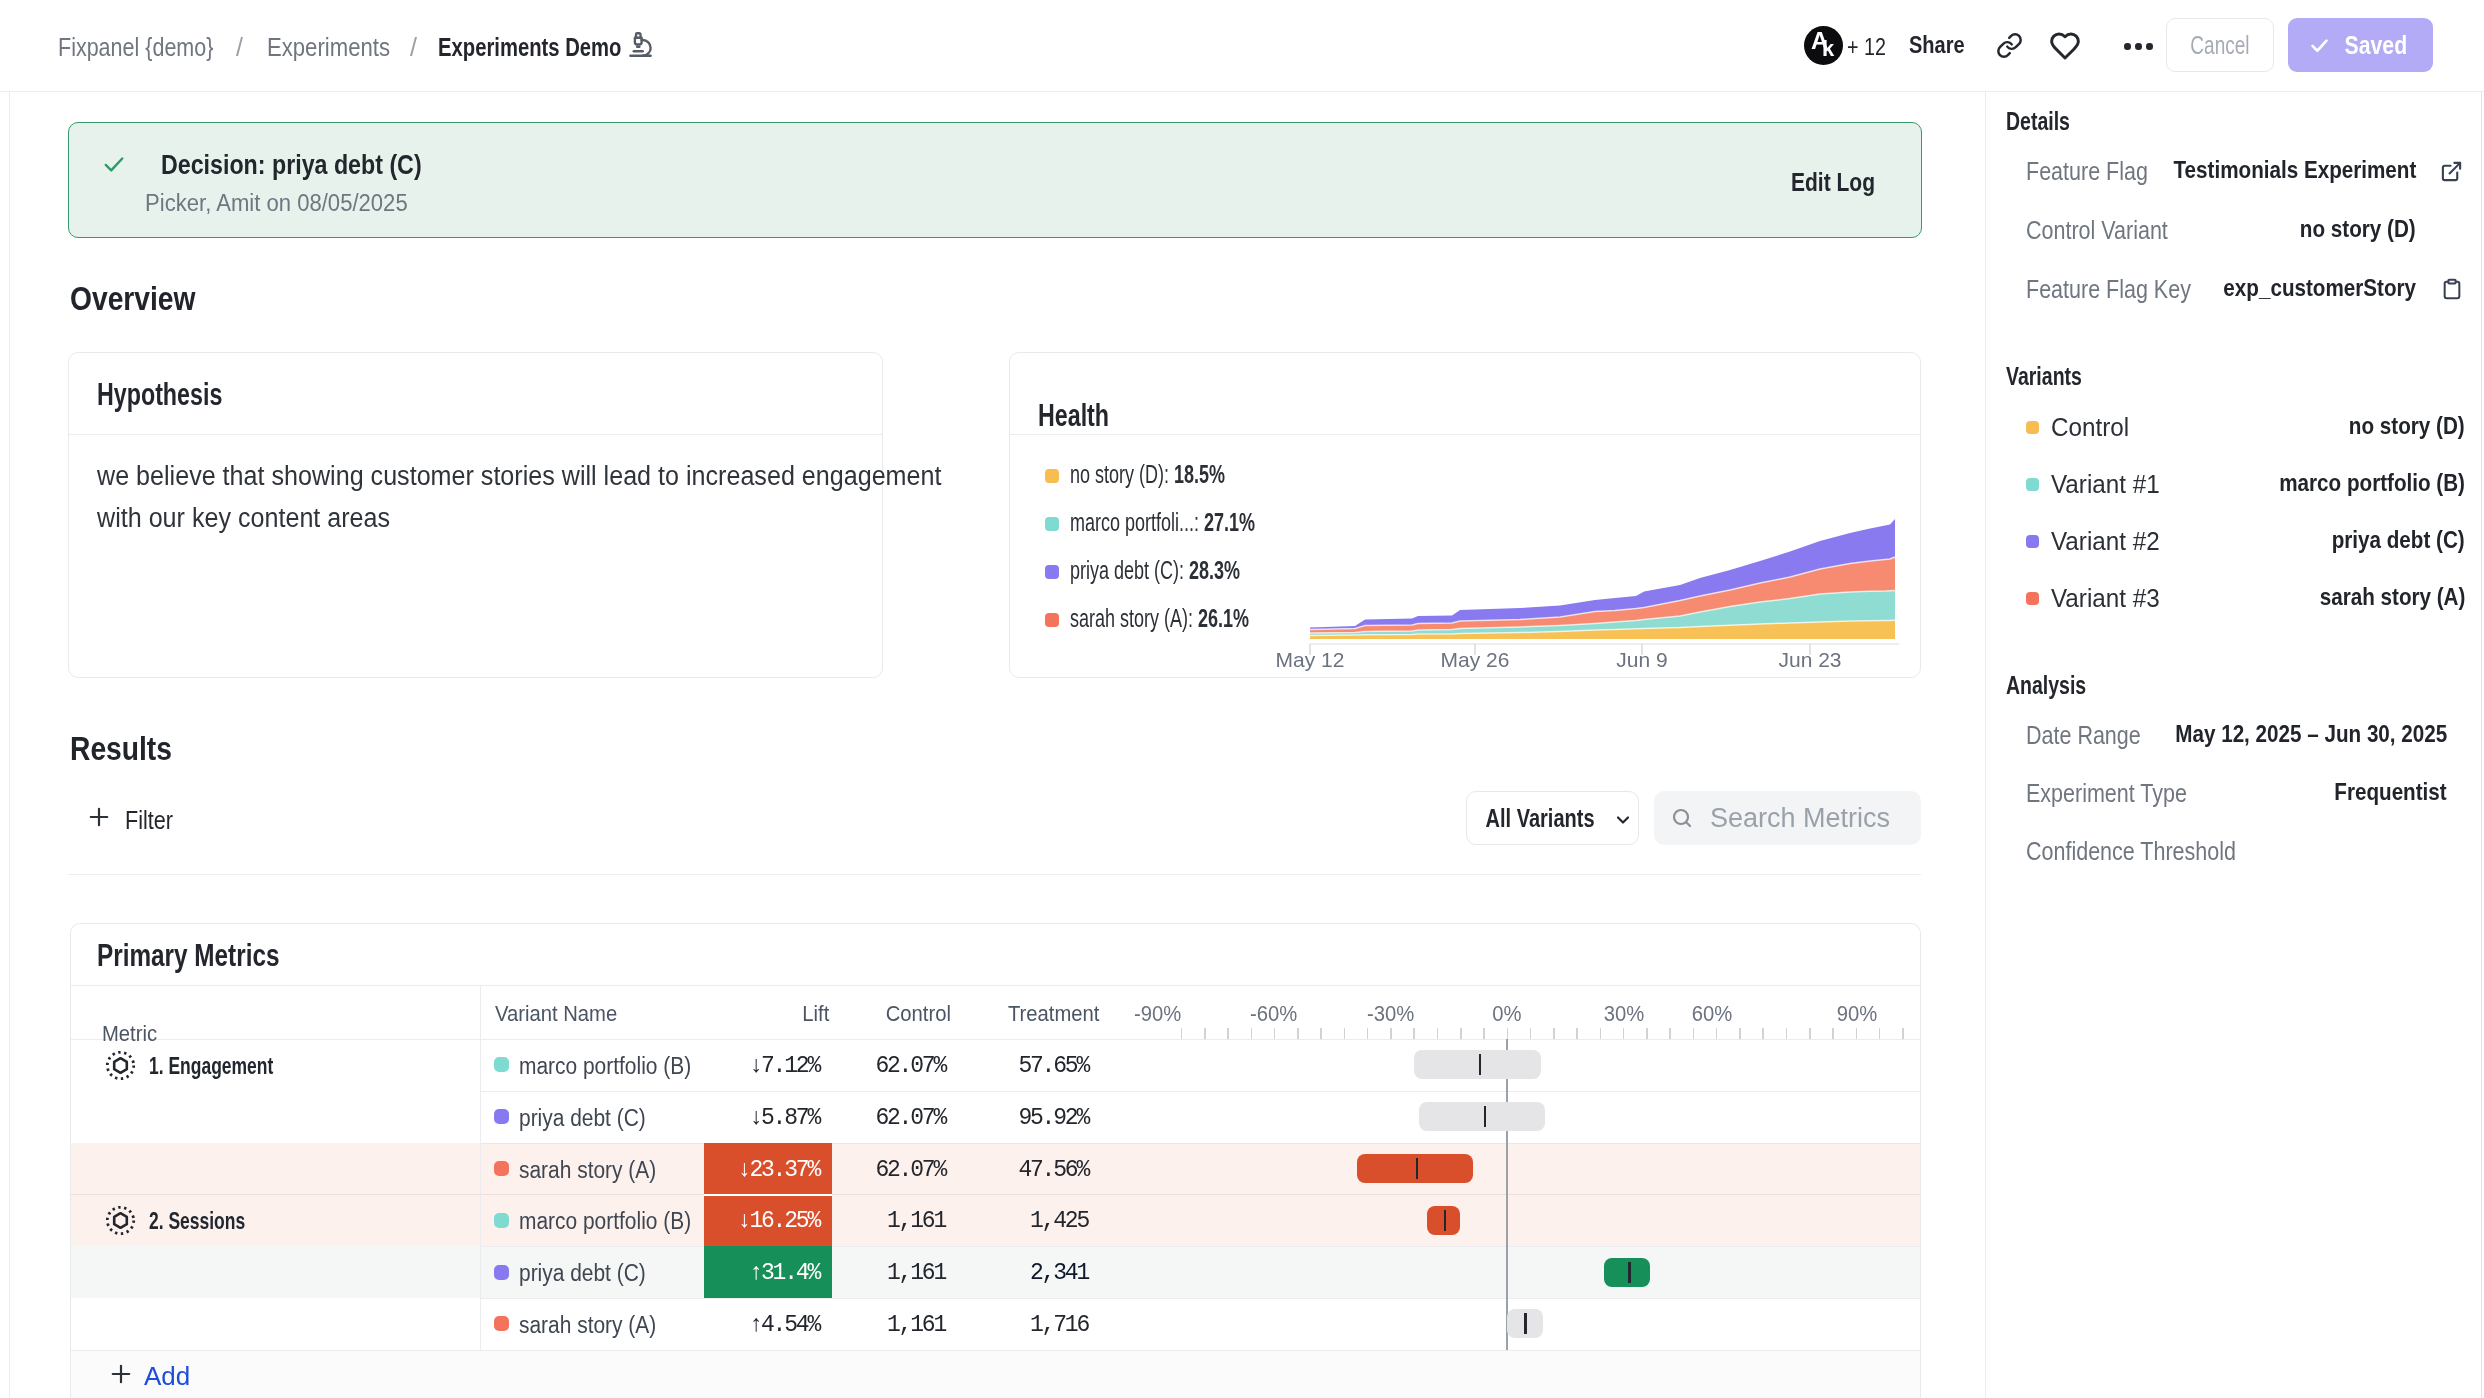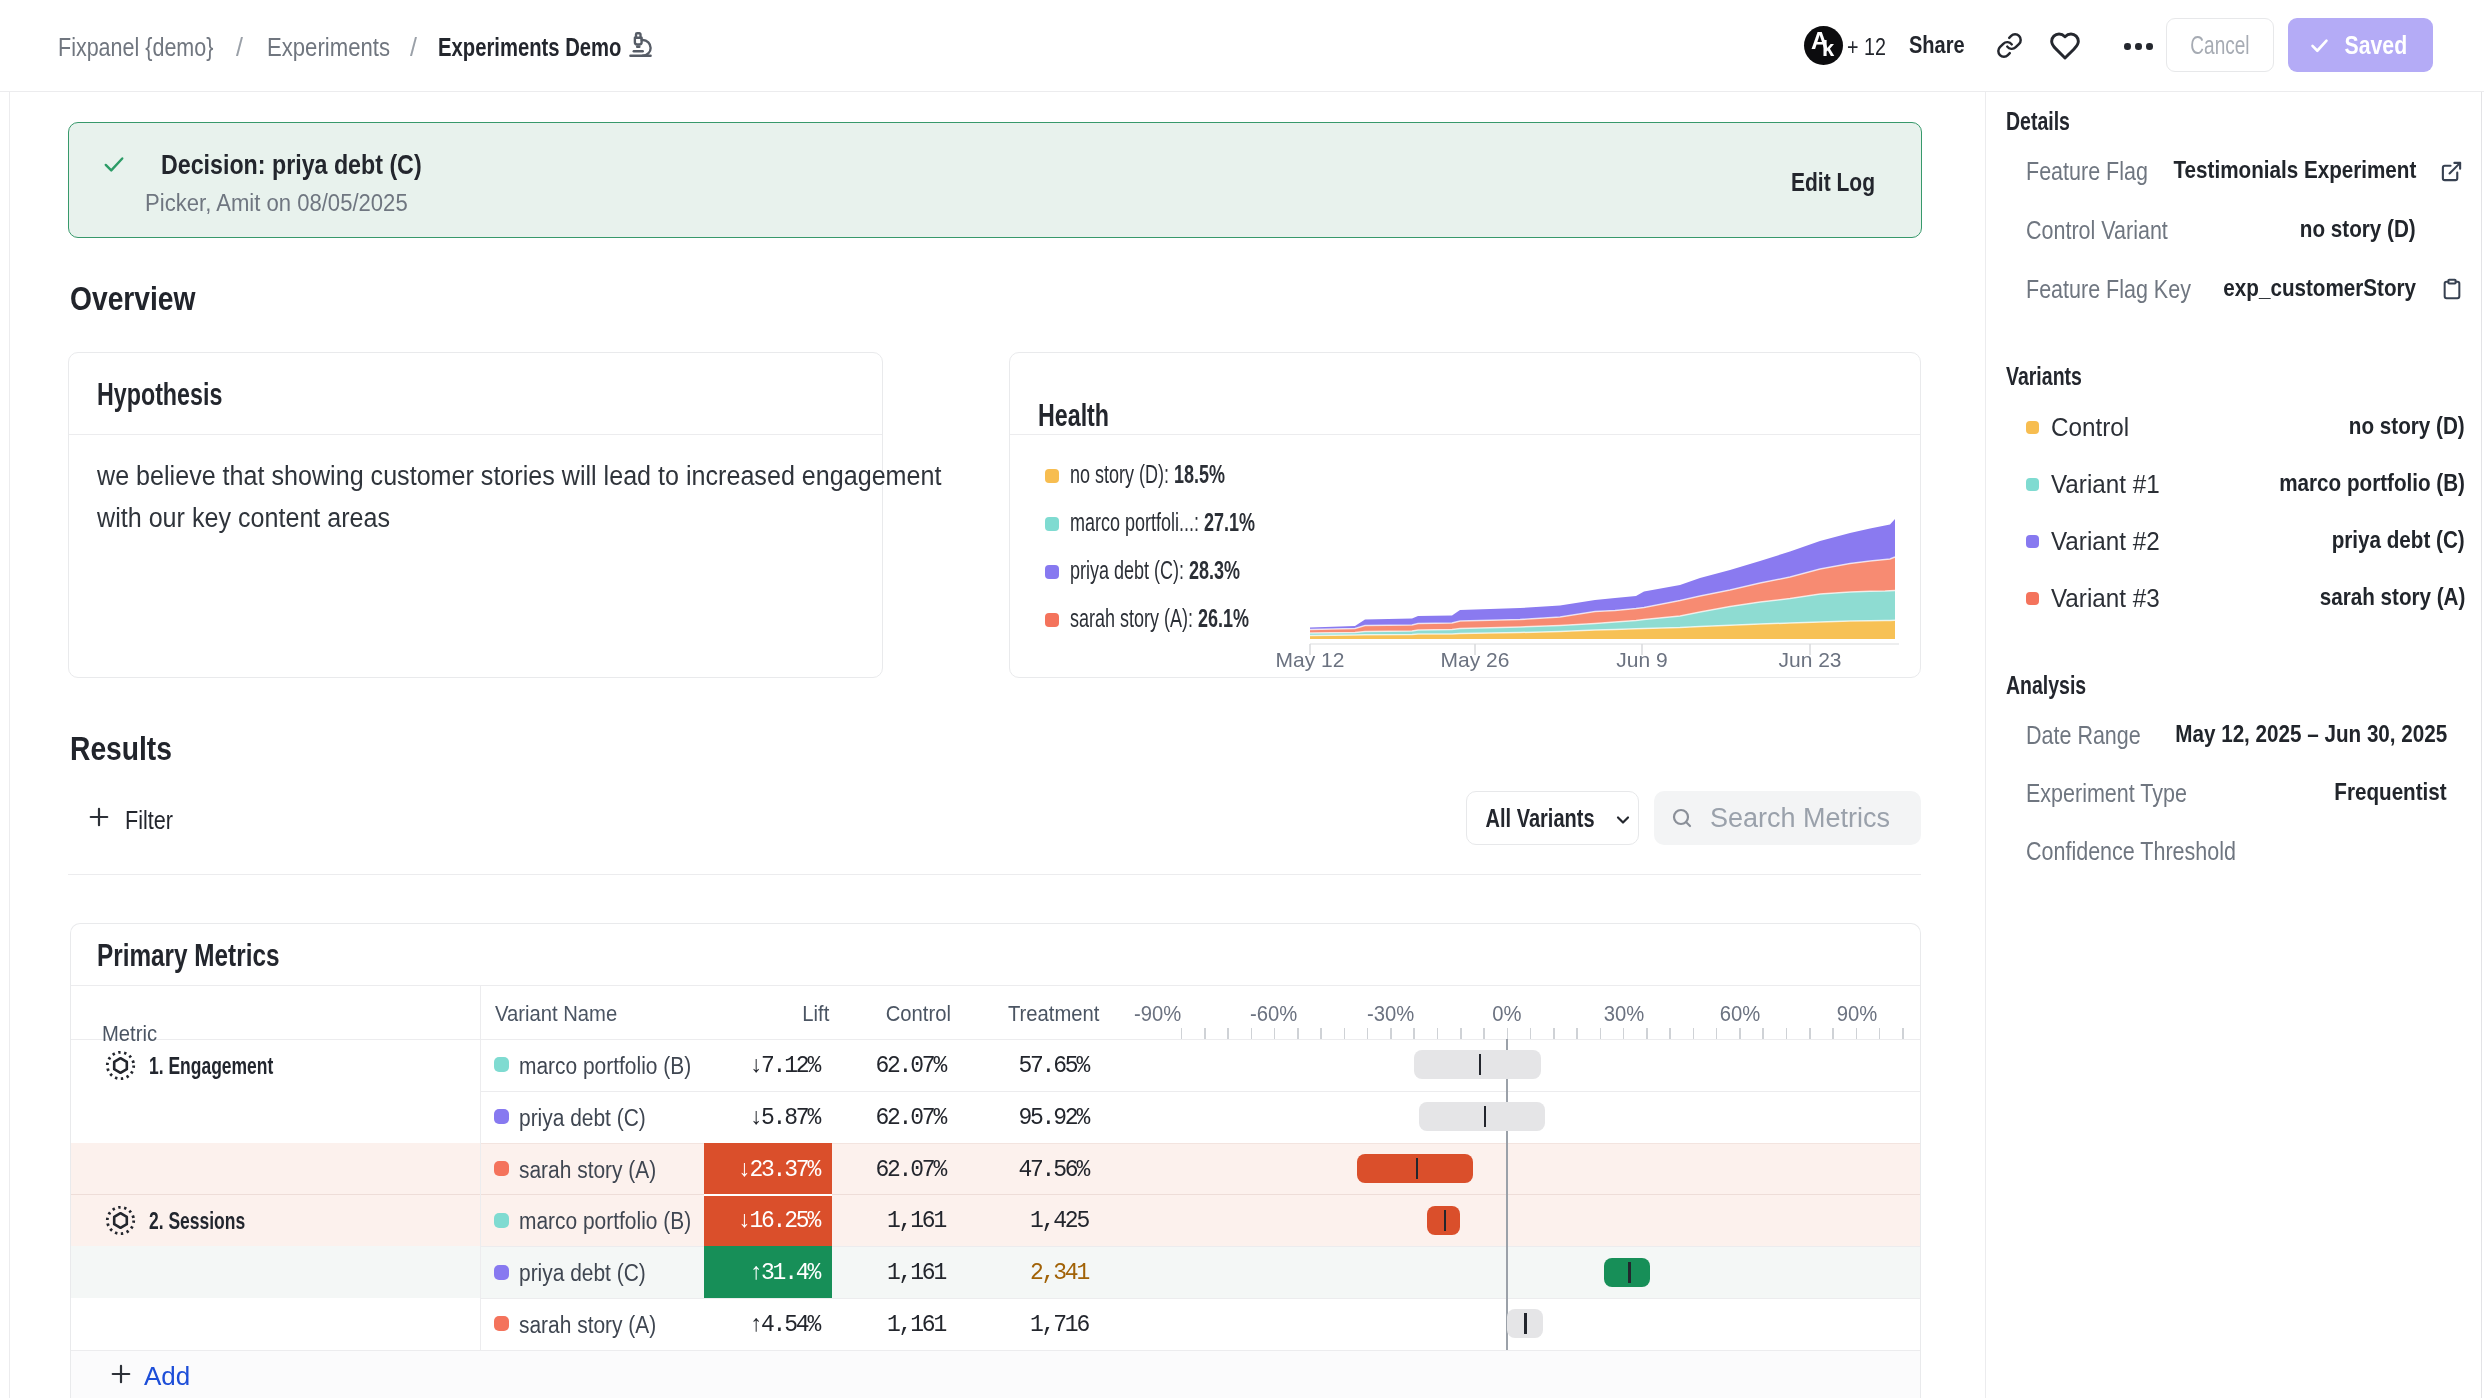--- a/index.html
+++ b/index.html
@@ -149,21 +149,21 @@
   <div class="abs" style="left:31px;top:77px;margin-top:20px;"><span style="display:inline-block;font-size:22px;color:#4b5563;transform:scaleX(0.92);transform-origin:0 50%;white-space:nowrap;">Metric</span></div>
   <div class="abs" style="left:424px;top:77px;"><span style="display:inline-block;font-size:22px;color:#4b5563;transform:scaleX(0.92);transform-origin:0 50%;white-space:nowrap;">Variant Name</span></div>
   <div class="abs" style="left:630px;top:77px;width:128px;text-align:right;"><span style="display:inline-block;font-size:22px;color:#4b5563;transform:scaleX(0.92);transform-origin:100% 50%;white-space:nowrap;">Lift</span></div>
   <div class="abs" style="left:760px;top:77px;width:120px;text-align:right;"><span style="display:inline-block;font-size:22px;color:#4b5563;transform:scaleX(0.92);transform-origin:100% 50%;white-space:nowrap;">Control</span></div>
   <div class="abs" style="left:908px;top:77px;width:120px;text-align:right;"><span style="display:inline-block;font-size:22px;color:#4b5563;transform:scaleX(0.92);transform-origin:100% 50%;white-space:nowrap;">Treatment</span></div>
   <div class="abs" style="left:1037px;top:77px;width:100px;text-align:center;"><span style="display:inline-block;font-size:22px;color:#6b7280;transform:scaleX(0.92);transform-origin:50% 50%;white-space:nowrap;">-90%</span></div>
   <div class="abs" style="left:1153px;top:77px;width:100px;text-align:center;"><span style="display:inline-block;font-size:22px;color:#6b7280;transform:scaleX(0.92);transform-origin:50% 50%;white-space:nowrap;">-60%</span></div>
   <div class="abs" style="left:1270px;top:77px;width:100px;text-align:center;"><span style="display:inline-block;font-size:22px;color:#6b7280;transform:scaleX(0.92);transform-origin:50% 50%;white-space:nowrap;">-30%</span></div>
   <div class="abs" style="left:1386px;top:77px;width:100px;text-align:center;"><span style="display:inline-block;font-size:22px;color:#6b7280;transform:scaleX(0.92);transform-origin:50% 50%;white-space:nowrap;">0%</span></div>
   <div class="abs" style="left:1503px;top:77px;width:100px;text-align:center;"><span style="display:inline-block;font-size:22px;color:#6b7280;transform:scaleX(0.92);transform-origin:50% 50%;white-space:nowrap;">30%</span></div>
-  <div class="abs" style="left:1619px;top:77px;width:100px;text-align:center;"><span style="display:inline-block;font-size:22px;color:#6b7280;transform:scaleX(0.92);transform-origin:50% 50%;white-space:nowrap;">60%</span></div>
+  <div class="abs" style="left:1619px;top:77px;width:100px;"><span style="display:inline-block;font-size:22px;color:#6b7280;transform:scaleX(0.92);transform-origin:50% 50%;white-space:nowrap;">60%</span></div>
   <div class="abs" style="left:1736px;top:77px;width:100px;text-align:center;"><span style="display:inline-block;font-size:22px;color:#6b7280;transform:scaleX(0.92);transform-origin:50% 50%;white-space:nowrap;">90%</span></div>
   <div class="abs" style="left:1109.8px;top:104px;width:1.5px;height:11px;background:#cfd2d6;"></div>
   <div class="abs" style="left:1133.0px;top:104px;width:1.5px;height:11px;background:#cfd2d6;"></div>
   <div class="abs" style="left:1156.3px;top:104px;width:1.5px;height:11px;background:#cfd2d6;"></div>
   <div class="abs" style="left:1179.6px;top:104px;width:1.5px;height:11px;background:#cfd2d6;"></div>
   <div class="abs" style="left:1202.8px;top:104px;width:1.5px;height:11px;background:#cfd2d6;"></div>
   <div class="abs" style="left:1226.1px;top:104px;width:1.5px;height:11px;background:#cfd2d6;"></div>
   <div class="abs" style="left:1249.4px;top:104px;width:1.5px;height:11px;background:#cfd2d6;"></div>
   <div class="abs" style="left:1272.6px;top:104px;width:1.5px;height:11px;background:#cfd2d6;"></div>
   <div class="abs" style="left:1295.9px;top:104px;width:1.5px;height:11px;background:#cfd2d6;"></div>
@@ -235,21 +235,21 @@
   <div class="abs mono" style="left:633px;top:284.3px;width:115px;text-align:right;font-size:23px;color:#ffffff;">↓16.25%</div>
   <div class="abs mono" style="left:674px;top:284.3px;width:200px;text-align:right;font-size:23px;color:#23262d;">1,161</div>
   <div class="abs mono" style="left:817px;top:284.3px;width:200px;text-align:right;font-size:23px;color:#23262d;">1,425</div>
   <div class="abs" style="left:1356.0px;top:281.8px;width:33.0px;height:29px;border-radius:8px;background:#da4f2b;"></div>
   <div class="abs" style="left:1372.5px;top:285.8px;width:2.5px;height:21px;background:#23262d;"></div>
   <div class="abs" style="left:423px;top:340.6px;width:15px;height:15px;border-radius:5px;background:#8779f0;"></div>
   <div class="abs" style="left:448px;top:336.1px;"><span style="display:inline-block;font-size:23px;color:#3f4651;transform:scaleX(0.91);transform-origin:0 50%;white-space:nowrap;">priya debt (C)</span></div>
   <div class="abs" style="left:633px;top:322.2px;width:128px;height:51.8px;background:#178f58;"></div>
   <div class="abs mono" style="left:633px;top:336.1px;width:115px;text-align:right;font-size:23px;color:#ffffff;">↑31.4%</div>
   <div class="abs mono" style="left:674px;top:336.1px;width:200px;text-align:right;font-size:23px;color:#23262d;">1,161</div>
-  <div class="abs mono" style="left:817px;top:336.1px;width:200px;text-align:right;font-size:23px;color:#a16207;">2,341</div>
+  <div class="abs mono" style="left:817px;top:336.1px;width:200px;text-align:right;font-size:23px;color:#0f172a;">2,341</div>
   <div class="abs" style="left:1533.2px;top:333.6px;width:46.1px;height:29px;border-radius:8px;background:#178f58;"></div>
   <div class="abs" style="left:1557.3px;top:337.6px;width:2.5px;height:21px;background:#23262d;"></div>
   <div class="abs" style="left:423px;top:392.4px;width:15px;height:15px;border-radius:5px;background:#f4735c;"></div>
   <div class="abs" style="left:448px;top:387.9px;"><span style="display:inline-block;font-size:23px;color:#3f4651;transform:scaleX(0.91);transform-origin:0 50%;white-space:nowrap;">sarah story (A)</span></div>
   <div class="abs mono" style="left:633px;top:387.9px;width:115px;text-align:right;font-size:23px;color:#23262d;">↑4.54%</div>
   <div class="abs mono" style="left:674px;top:387.9px;width:200px;text-align:right;font-size:23px;color:#23262d;">1,161</div>
   <div class="abs mono" style="left:817px;top:387.9px;width:200px;text-align:right;font-size:23px;color:#23262d;">1,716</div>
   <div class="abs" style="left:1435.7px;top:385.4px;width:35.9px;height:29px;border-radius:8px;background:#e5e5e7;"></div>
   <div class="abs" style="left:1453.1px;top:389.4px;width:2.5px;height:21px;background:#23262d;"></div>
   <div class="abs" style="left:633px;top:270.4px;width:128px;height:1.5px;background:#ffffff;"></div>

